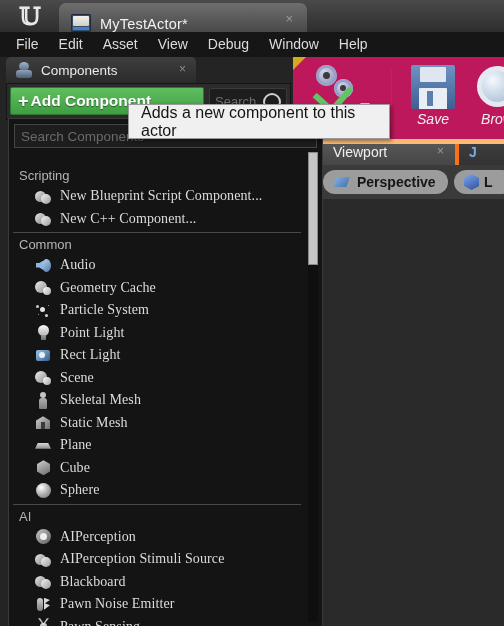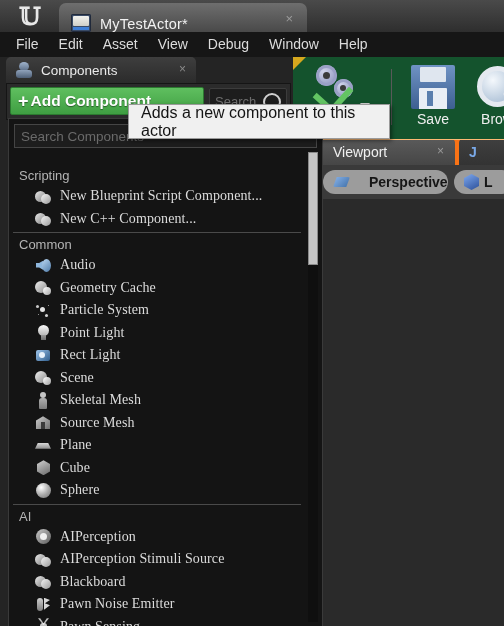--- a/index.html
+++ b/index.html
@@ -153,22 +153,22 @@
     background:radial-gradient(circle at 50% 100%,#e6e6e6 20%,transparent 21%),
       linear-gradient(#bdbdbd,#bdbdbd);
     clip-path:polygon(50% 100%,0 0,20% 0,50% 70%,80% 0,100% 0);}
 
   #dd-scrollbar{position:absolute;right:4px;top:33px;width:10px;height:470px;
     background:#0f0f0f;}
   #dd-thumb{position:absolute;left:0;top:0px;width:10px;height:113px;
     background:#c6c6c6;border:1px solid #8a8a8a;box-sizing:border-box;}
 
   
-  #toolbar{left:293px;top:57px;width:211px;height:82px;background:#14532d;
-    border-bottom:1px solid #fdba74;}
+  #toolbar{left:293px;top:57px;width:211px;height:82px;background:#be185d;
+    border-bottom:5px solid #fdba74;font-style:italic;}
   #dirty-corner{left:293px;top:57px;width:0;height:0;
     border-top:13px solid #d6a81e;border-right:13px solid transparent;}
   .tb-btn{position:absolute;top:4px;width:64px;height:72px;
     display:flex;flex-direction:column;align-items:center;}
   .tb-lbl{font-size:14px;color:#efefef;margin-top:2px;}
   #tb-compile{left:11px;}
   #tb-save{left:108px;}
   #tb-browse{left:172px;}
   .gear{position:relative;width:48px;height:48px;margin-top:2px;}
   .gear .g1,.gear .g2{position:absolute;border-radius:50%;
@@ -211,21 +211,21 @@
   #vp-tab2{position:absolute;left:166px;top:0;width:60px;height:26px;
     background:linear-gradient(#3f3f3f,#333333);border-radius:4px 4px 0 0;
     display:flex;align-items:center;}
   #vp-tab2 .lbl{font-size:14px;color:#7aa9e8;padding-left:10px;font-weight:bold;}
 
   
   #vp-toolbar{left:293px;top:165px;width:211px;height:34px;background:#3a3a3a;}
   .vp-pill{position:absolute;top:5px;height:24px;border-radius:12px;
     background:#9c9c9c;display:flex;align-items:center;padding:0 10px;
     box-sizing:border-box;}
-  #vp-persp{left:30px;width:125px;gap:12px;}
+  #vp-persp{left:30px;width:125px;}
   #vp-lit{left:161px;width:60px;}
   .vp-pill .lbl{font-size:14px;color:#161616;font-weight:bold;}
   .persp-ico{width:17px;height:12px;margin-right:7px;position:relative;flex:0 0 17px;}
   .persp-ico:before{content:"";position:absolute;left:0;top:1px;width:17px;height:10px;
     background:linear-gradient(135deg,#8ab4ea,#3e6fa8);
     clip-path:polygon(22% 0,100% 0,78% 100%,0 100%);border-radius:2px;}
   .lit-ico{width:15px;height:16px;margin-right:5px;position:relative;flex:0 0 15px;}
   .lit-ico:before{content:"";position:absolute;left:0;top:0;width:15px;height:16px;
     background:linear-gradient(150deg,#7ea9ef,#2c4f99);
     clip-path:polygon(50% 0,100% 25%,100% 75%,50% 100%,0 75%,0 25%);}
@@ -378,21 +378,21 @@
     <div class="row">
       <span class="ico ico-scene"></span>
       <span class="nm">Scene</span>
     </div>
     <div class="row">
       <span class="ico ico-skel"></span>
       <span class="nm">Skeletal Mesh</span>
     </div>
     <div class="row">
       <span class="ico ico-static"></span>
-      <span class="nm">Source Mesh</span>
+      <span class="nm">Static Mesh</span>
     </div>
     <div class="row">
       <span class="ico ico-plane"></span>
       <span class="nm">Plane</span>
     </div>
     <div class="row">
       <span class="ico ico-cube"></span>
       <span class="nm">Cube</span>
     </div>
     <div class="row">

